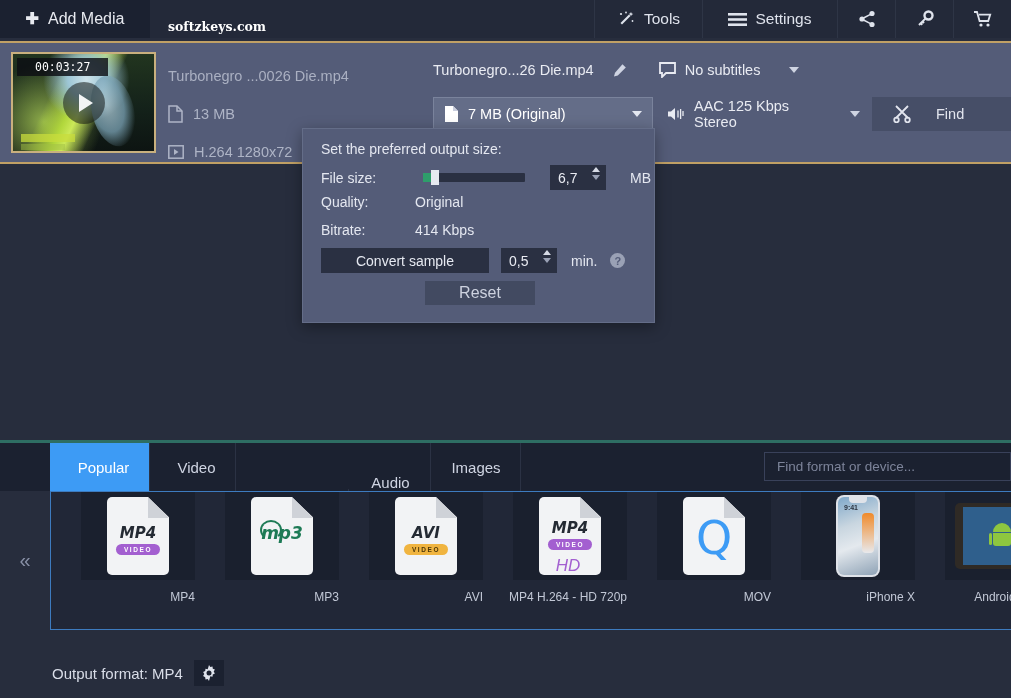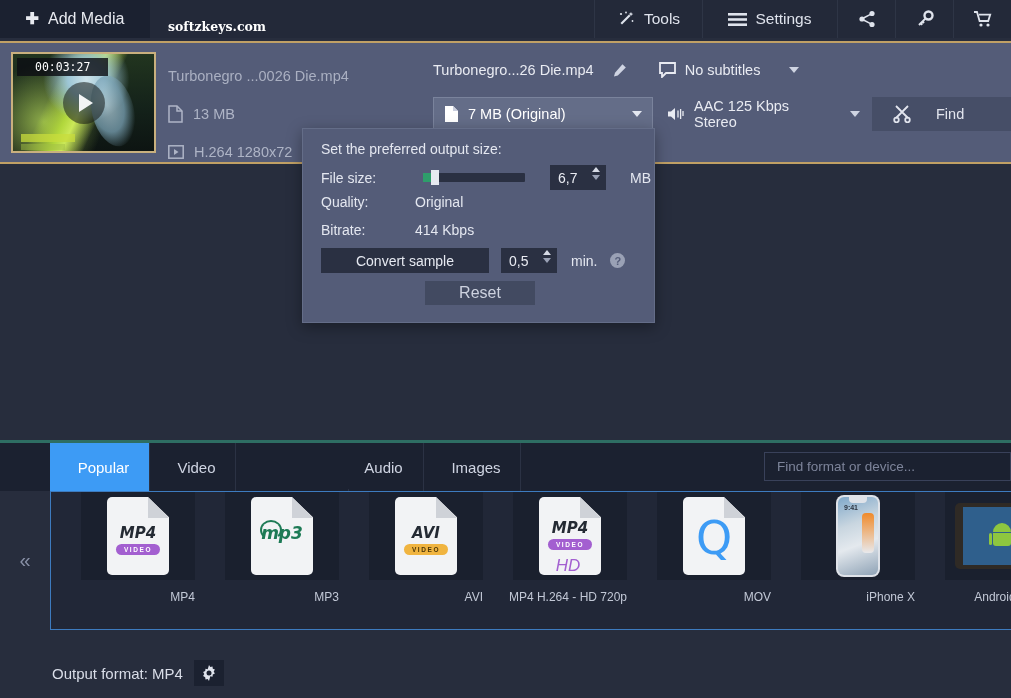--- a/index.html
+++ b/index.html
@@ -471,21 +471,21 @@
   <div class="tabstrip">
     <div class="tab active" style="left:50px; width:100px;">
       <span>Popular</span>
     </div>
     <div class="tab" style="left:150px; width:86px;">
       <span>Video</span>
     </div>
     <div class="tab" style="left:249px; width:100px;margin-top:46px;">
       <span>Devices</span>
     </div>
-    <div class="tab" style="left:336px; width:88px;">
+    <div class="tab" style="left:343px; width:88px;align-items:flex-end;">
       <span>Audio</span>
     </div>
     <div class="tab" style="left:424px; width:97px;">
       <span>Images</span>
     </div>
   </div>
   <div class="searchbox">
     <input type="text" placeholder="Find format or device..." style="">
   </div>
 

